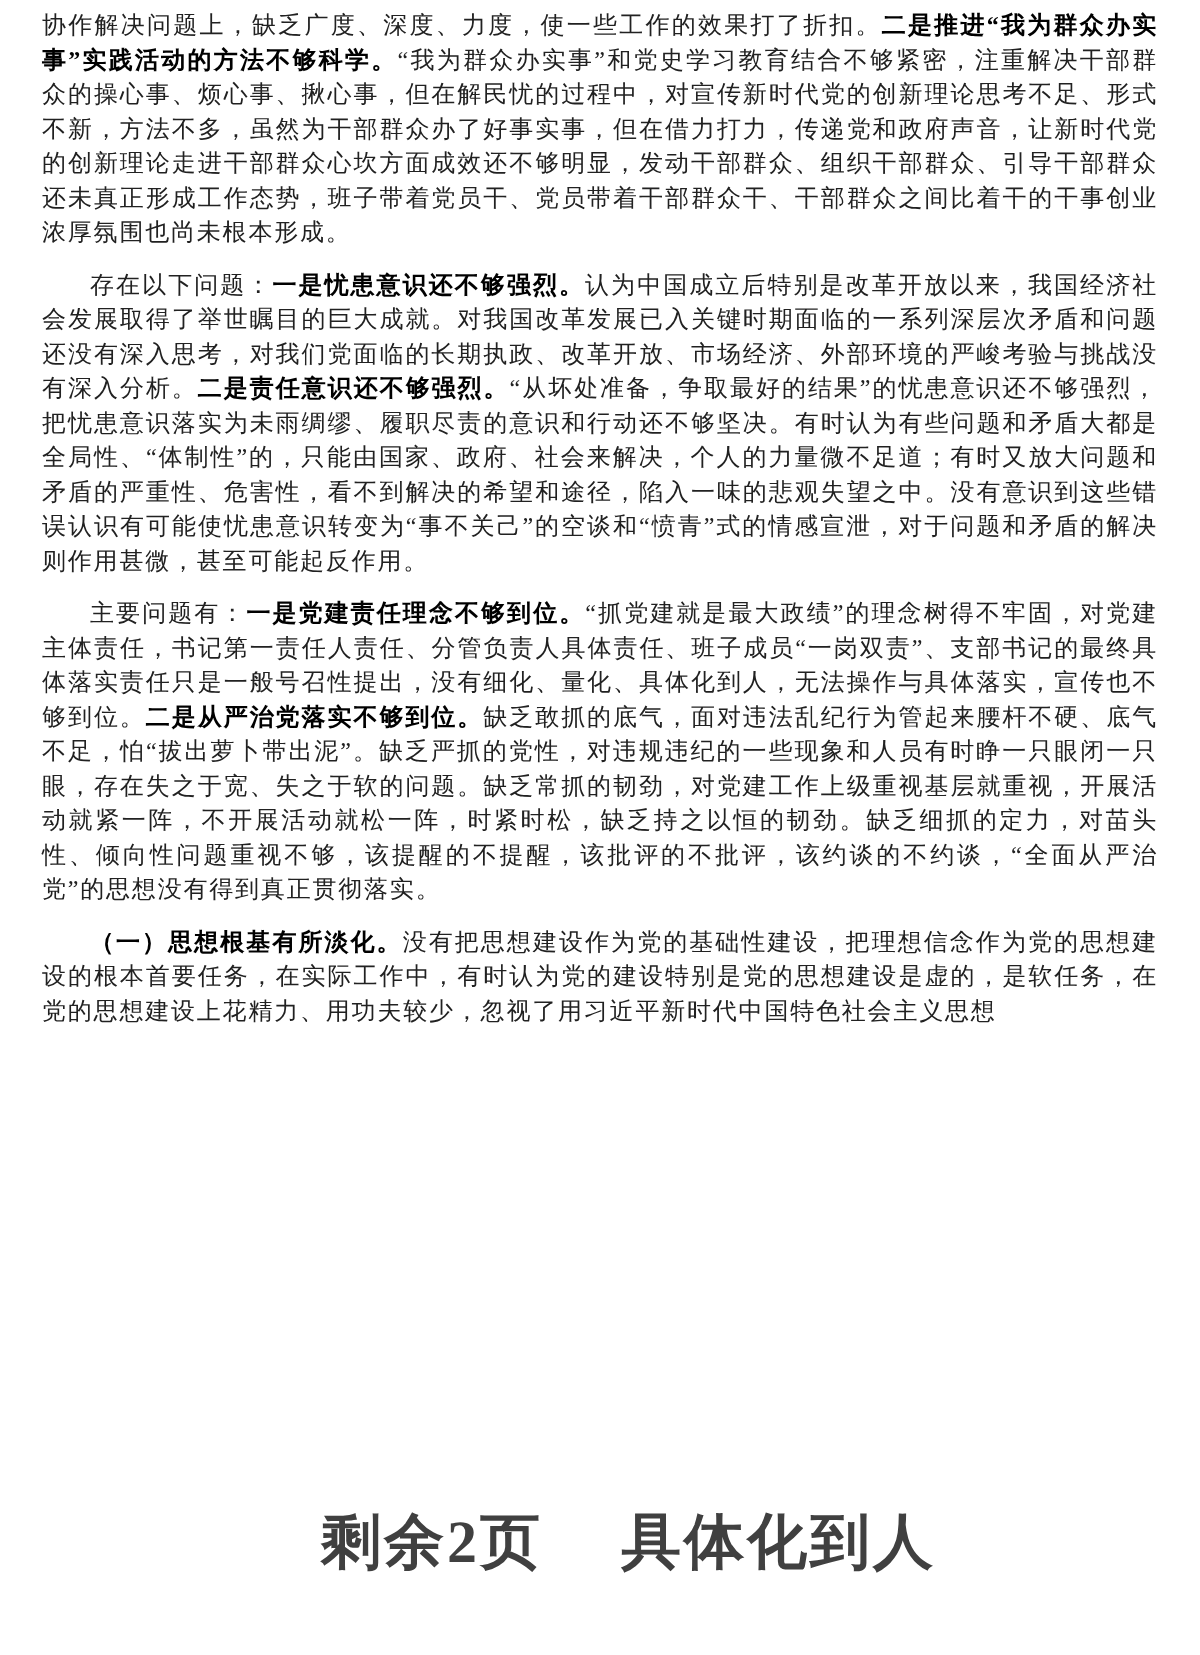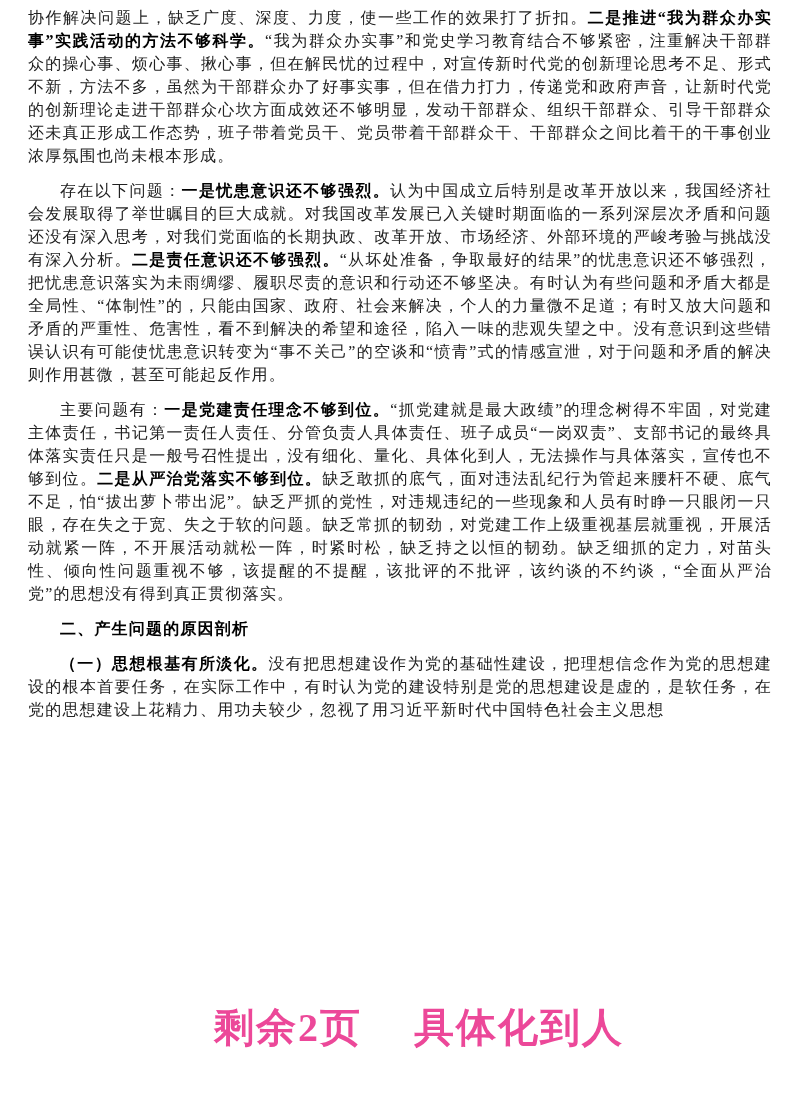--- a/index.html
+++ b/index.html
@@ -52,22 +52,21 @@
 </style>
 </head>
 <body>
 
 <div class="page">
 
   <div class="doc-body">
       <p class="para"><span>协作解决问题上，缺乏广度、深度、力度，使一些工作的效果打了折扣。</span><span class="bold">二是推进“我为群众办实事”实践活动的方法不够科学。</span><span>“我为群众办实事”和党史学习教育结合不够紧密，注重解决干部群众的操心事、烦心事、揪心事，但在解民忧的过程中，对宣传新时代党的创新理论思考不足、形式不新，方法不多，虽然为干部群众办了好事实事，但在借力打力，传递党和政府声音，让新时代党的创新理论走进干部群众心坎方面成效还不够明显，发动干部群众、组织干部群众、引导干部群众还未真正形成工作态势，班子带着党员干、党员带着干部群众干、干部群众之间比着干的干事创业浓厚氛围也尚未根本形成。</span></p>
       <p class="para indent"><span>存在以下问题：</span><span class="bold">一是忧患意识还不够强烈。</span><span>认为中国成立后特别是改革开放以来，我国经济社会发展取得了举世瞩目的巨大成就。对我国改革发展已入关键时期面临的一系列深层次矛盾和问题还没有深入思考，对我们党面临的长期执政、改革开放、市场经济、外部环境的严峻考验与挑战没有深入分析。</span><span class="bold">二是责任意识还不够强烈。</span><span>“从坏处准备，争取最好的结果”的忧患意识还不够强烈，把忧患意识落实为未雨绸缪、履职尽责的意识和行动还不够坚决。有时认为有些问题和矛盾大都是全局性、“体制性”的，只能由国家、政府、社会来解决，个人的力量微不足道；有时又放大问题和矛盾的严重性、危害性，看不到解决的希望和途径，陷入一味的悲观失望之中。没有意识到这些错误认识有可能使忧患意识转变为“事不关己”的空谈和“愤青”式的情感宣泄，对于问题和矛盾的解决则作用甚微，甚至可能起反作用。</span></p>
       <p class="para indent"><span>主要问题有：</span><span class="bold">一是党建责任理念不够到位。</span><span>“抓党建就是最大政绩”的理念树得不牢固，对党建主体责任，书记第一责任人责任、分管负责人具体责任、班子成员“一岗双责”、支部书记的最终具体落实责任只是一般号召性提出，没有细化、量化、具体化到人，无法操作与具体落实，宣传也不够到位。</span><span class="bold">二是从严治党落实不够到位。</span><span>缺乏敢抓的底气，面对违法乱纪行为管起来腰杆不硬、底气不足，怕“拔出萝卜带出泥”。缺乏严抓的党性，对违规违纪的一些现象和人员有时睁一只眼闭一只眼，存在失之于宽、失之于软的问题。缺乏常抓的韧劲，对党建工作上级重视基层就重视，开展活动就紧一阵，不开展活动就松一阵，时紧时松，缺乏持之以恒的韧劲。缺乏细抓的定力，对苗头性、倾向性问题重视不够，该提醒的不提醒，该批评的不批评，该约谈的不约谈，“全面从严治党”的思想没有得到真正贯彻落实。</span></p>
-      <p class="para indent"><span class="bold">二、产生问题的原因剖析</span></p>
       <p class="para indent"><span class="bold">（一）思想根基有所淡化。</span><span>没有把思想建设作为党的基础性建设，把理想信念作为党的思想建设的根本首要任务，在实际工作中，有时认为党的建设特别是党的思想建设是虚的，是软任务，在党的思想建设上花精力、用功夫较少，忽视了用习近平新时代中国特色社会主义思想</span></p>
     </div>
 
-  <div class="footer-notice" style="color: #ec4899; padding-left: 38px;">
+  <div class="footer-notice" style="color: #404040; padding-left: 38px;">
     <span>剩余2页</span>
     <span>具体化到人</span>
   </div>
 
 </div>
 
 </body></html>

